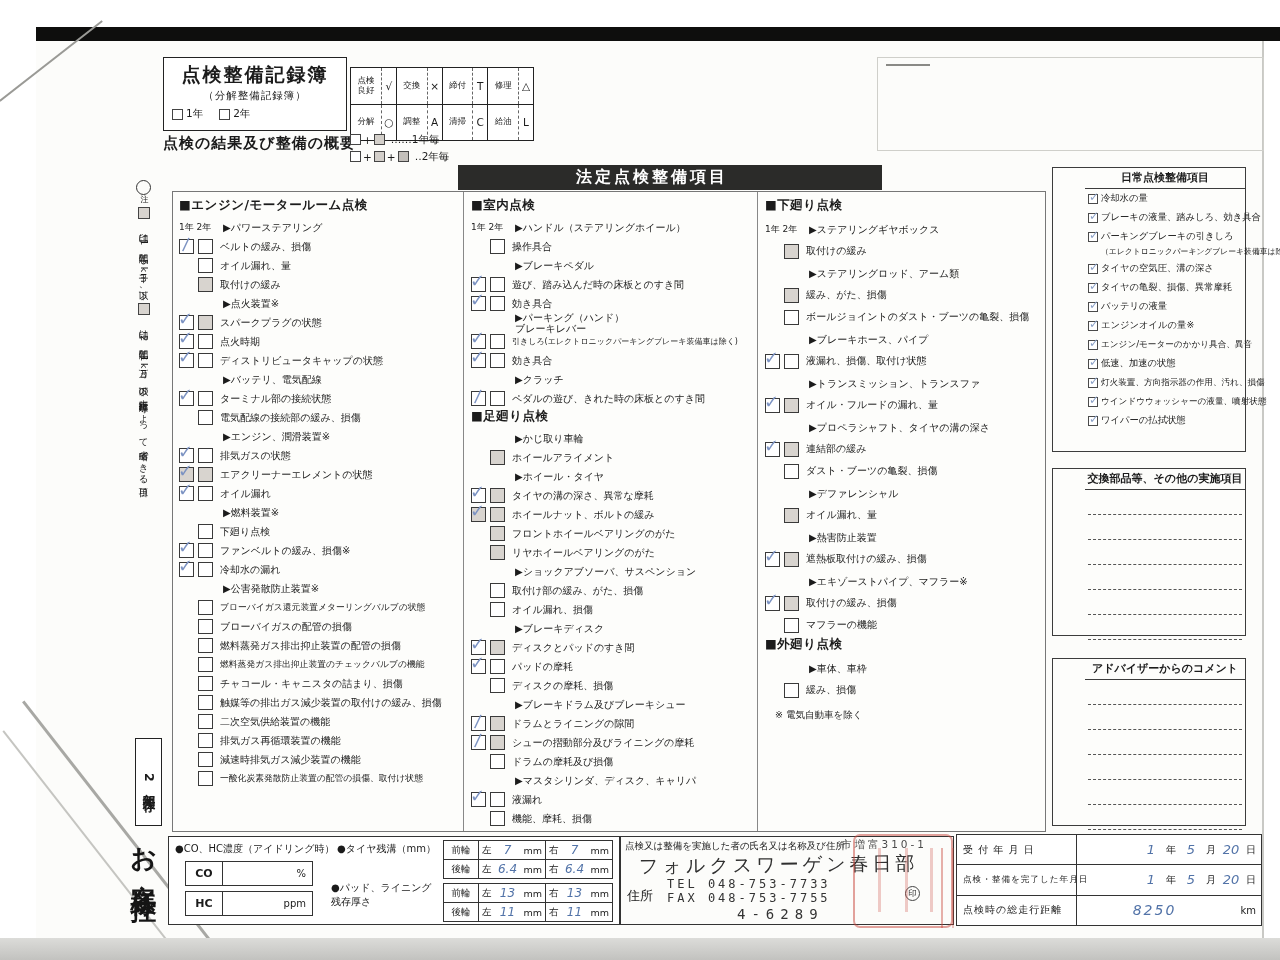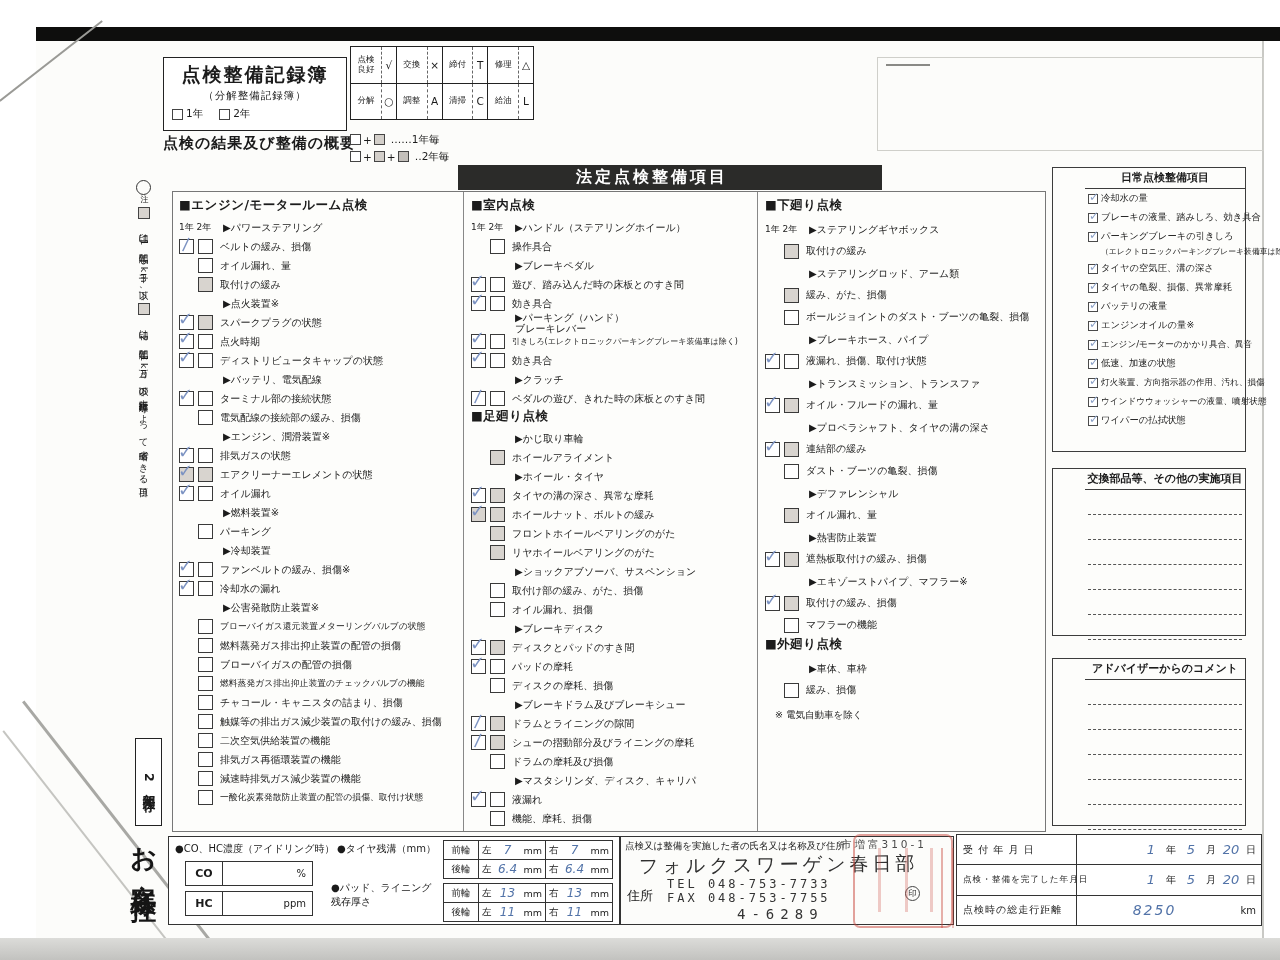--- a/index.html
+++ b/index.html
@@ -14,21 +14,21 @@
   .edge2{position:absolute;left:-40px;top:830px;width:330px;height:2.5px;background:#a8a8a4;transform:rotate(52deg);}
   .edge3{position:absolute;left:-60px;top:860px;width:330px;height:1.5px;background:#c5c5c1;transform:rotate(52deg);}
   
   #title-box{position:absolute;left:163px;top:57px;width:184px;height:74px;border:1.6px solid #222;background:#fff;box-sizing:border-box;}
   .t-main{text-align:center;font-size:19px;font-weight:bold;letter-spacing:2px;margin-top:4px;}
   .t-sub{text-align:center;font-size:10.5px;margin-top:1px;letter-spacing:1px;}
   #year-checks{display:flex;gap:16px;padding-left:8px;margin-top:4px;font-size:10.5px;}
   .yc-item{display:flex;align-items:center;gap:3px;}
   .mbox{width:11px;height:11px;border:1.3px solid #444;display:inline-block;background:#fff;flex:none;box-sizing:border-box;}
   .mbox.g1{background:#d3cfca;} .mbox.g2{background:#c3bfba;}
-  #legend-table{position:absolute;left:350px;top:46px;width:184px;height:74px;border:1.6px solid #222;display:flex;flex-direction:column;background:#fff;box-sizing:border-box;}
+  #legend-table{position:absolute;left:350px;top:67px;width:184px;height:74px;border:1.6px solid #222;display:flex;flex-direction:column;background:#fff;box-sizing:border-box;}
   .lg-row{flex:1;display:flex;border-bottom:1.2px solid #222;} .lg-row:last-child{border-bottom:none;}
   .lg-label{width:30px;border-right:1px dashed #666;font-size:8.5px;display:flex;align-items:center;justify-content:center;text-align:center;white-space:pre-line;line-height:1.15;}
   .lg-sym{width:14px;border-right:1.2px solid #222;font-size:10.5px;display:flex;align-items:center;justify-content:center;}
   .lg-sym:last-child{border-right:none;}
   #summary-label{position:absolute;left:163px;top:134px;font-size:15px;font-weight:bold;letter-spacing:1px;text-align:center;}
   #freq-notes{position:absolute;left:350px;top:131px;font-size:10.5px;}
   .fq-row{display:flex;align-items:center;height:17px;gap:2px;}
   .fq-text{margin-left:4px;}
   #faint-box{position:absolute;left:877px;top:57px;width:387px;height:94px;border:1px solid #cfcfca;box-sizing:border-box;}
   .faint-mark{position:absolute;left:8px;top:6px;width:44px;height:3px;border-top:2px solid #8a8a86;}
@@ -282,25 +282,21 @@
           <span class="cb"></span>
           <span class="row-label">オイル漏れ</span>
         </div>
         <div class="row h-row">
           <span class="years"></span>
           <span class="heading">▶燃料装置※</span>
         </div>
         <div class="row i-row">
           <span class="cb none"></span>
           <span class="cb"></span>
-          <span class="row-label">パーキング</span>
-        </div>
-        <div class="row h-row">
-          <span class="years"></span>
-          <span class="heading">▶冷却装置</span>
+          <span class="row-label">下廻り点検</span>
         </div>
         <div class="row i-row">
           <span class="cb">
             <i class="mkc">✓</i>
           </span>
           <span class="cb"></span>
           <span class="row-label">ファンベルトの緩み、損傷※</span>
         </div>
         <div class="row i-row">
           <span class="cb">
@@ -314,26 +310,26 @@
           <span class="heading">▶公害発散防止装置※</span>
         </div>
         <div class="row i-row">
           <span class="cb none"></span>
           <span class="cb"></span>
           <span class="row-label" style="font-size: 8.8px;">ブローバイガス還元装置メターリングバルブの状態</span>
         </div>
         <div class="row i-row">
           <span class="cb none"></span>
           <span class="cb"></span>
+          <span class="row-label">ブローバイガスの配管の損傷</span>
+        </div>
+        <div class="row i-row">
+          <span class="cb none"></span>
+          <span class="cb"></span>
           <span class="row-label">燃料蒸発ガス排出抑止装置の配管の損傷</span>
-        </div>
-        <div class="row i-row">
-          <span class="cb none"></span>
-          <span class="cb"></span>
-          <span class="row-label">ブローバイガスの配管の損傷</span>
         </div>
         <div class="row i-row">
           <span class="cb none"></span>
           <span class="cb"></span>
           <span class="row-label" style="font-size: 8.8px;">燃料蒸発ガス排出抑止装置のチェックバルブの機能</span>
         </div>
         <div class="row i-row">
           <span class="cb none"></span>
           <span class="cb"></span>
           <span class="row-label">チャコール・キャニスタの詰まり、損傷</span>

